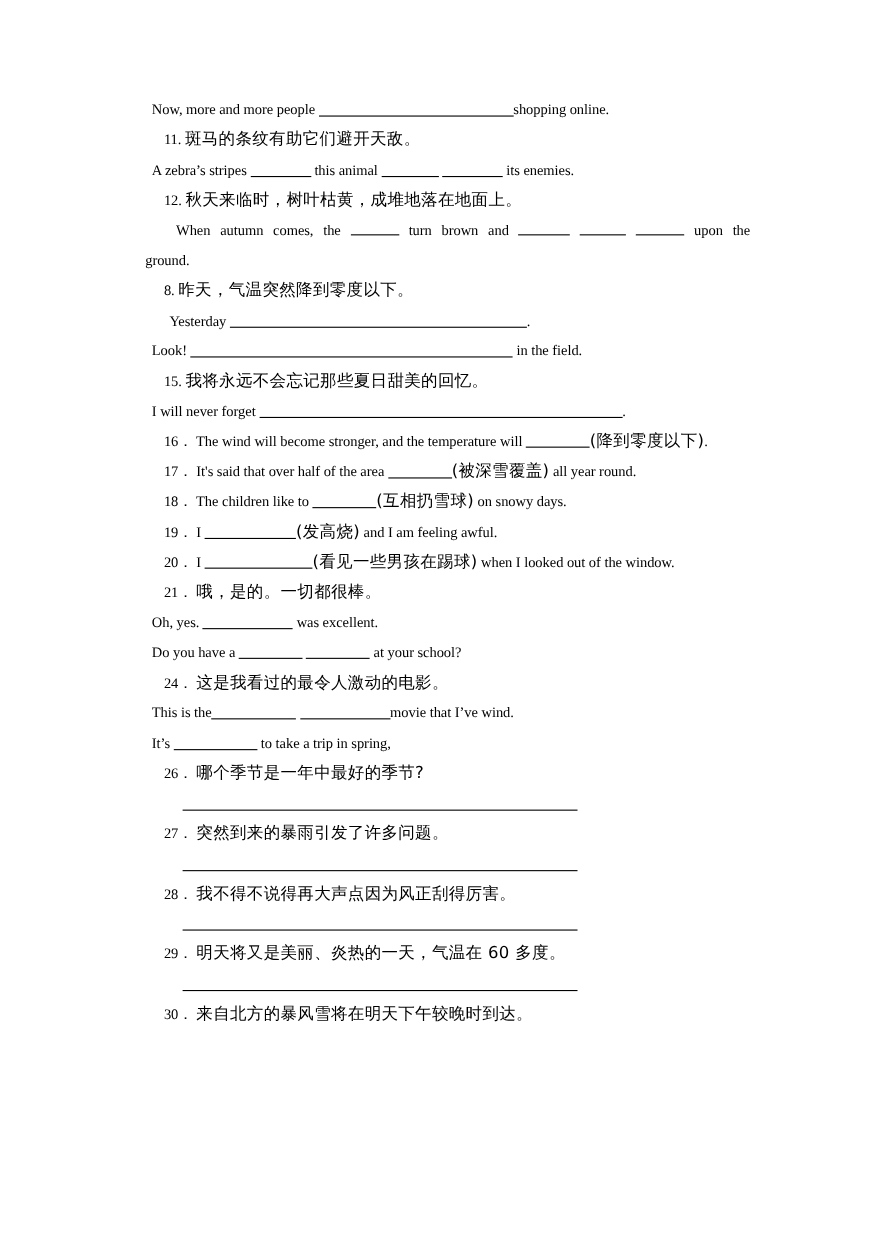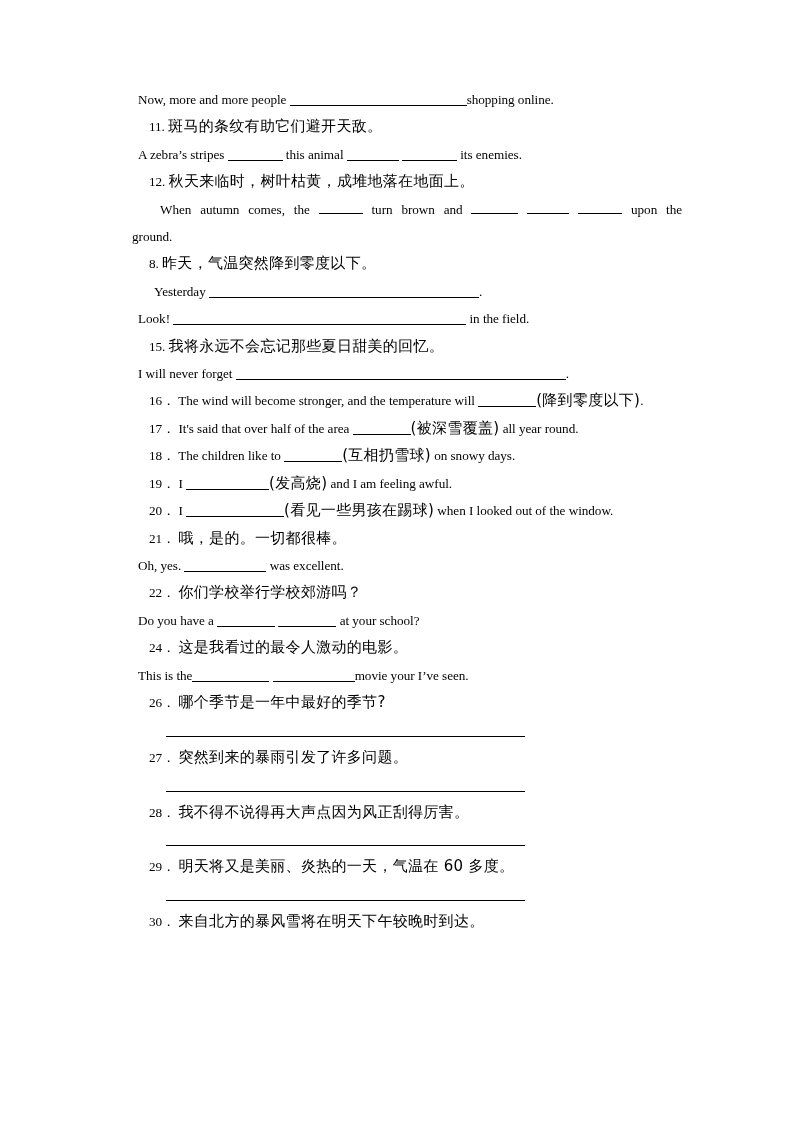--- a/index.html
+++ b/index.html
@@ -103,24 +103,24 @@
       <div class="line en"><span>Look! </span><span class="u" style="width: 293px;"></span><span> in the field.</span></div>
       <div class="line num"><span class="num-label">15. </span><span class="cn">我将永远不会忘记那些夏日甜美的回忆。</span></div>
       <div class="line en"><span>I will never forget </span><span class="u" style="width: 330px;"></span><span>.</span></div>
       <div class="line num"><span class="num-label">16． </span><span>The wind will become stronger, and the temperature will  </span><span class="u" style="width: 58px;"></span><span class="cn">(降到零度以下)</span><span>.</span></div>
       <div class="line num"><span class="num-label">17． </span><span>It's said that over half of the area  </span><span class="u" style="width: 58px;"></span><span class="cn">(被深雪覆盖)</span><span> all year round.</span></div>
       <div class="line num"><span class="num-label">18． </span><span>The children like to  </span><span class="u" style="width: 58px;"></span><span class="cn">(互相扔雪球)</span><span> on snowy days.</span></div>
       <div class="line num"><span class="num-label">19． </span><span>I  </span><span class="u" style="width: 83px;"></span><span class="cn">(发高烧)</span><span> and I am feeling awful.</span></div>
       <div class="line num"><span class="num-label">20． </span><span>I  </span><span class="u" style="width: 98px;"></span><span class="cn">(看见一些男孩在踢球)</span><span> when I looked out of the window.</span></div>
       <div class="line num"><span class="num-label">21． </span><span class="cn">哦，是的。一切都很棒。</span></div>
       <div class="line en"><span>Oh, yes. </span><span class="u" style="width: 82px;"></span><span> was excellent.</span></div>
-      <div class="line num"><span class="num-label">22． </span><span class="cn">你们学校举行学校郊游吗？</span></div>
       <div class="line en"><span>Do you have a </span><span class="u" style="width: 58px;"></span><span> </span><span class="u" style="width: 58px;"></span><span> at your school?</span></div>
       <div class="line num"><span class="num-label">24． </span><span class="cn">这是我看过的最令人激动的电影。</span></div>
-      <div class="line en"><span>This is the</span><span class="u" style="width: 77px;"></span><span> </span><span class="u" style="width: 82px;"></span><span>movie your I’ve seen.</span></div>
+      <div class="line en"><span>This is the</span><span class="u" style="width: 77px;"></span><span> </span><span class="u" style="width: 82px;"></span><span>movie that I’ve wind.</span></div>
+      <div class="line en"><span>It’s </span><span class="u" style="width: 76px;"></span><span> to take a trip in spring,</span></div>
       <div class="line num"><span class="num-label">26． </span><span class="cn">哪个季节是一年中最好的季节?</span></div>
       <div class="answer-rule-row">
         <div class="answer-rule"></div>
       </div>
       <div class="line num"><span class="num-label">27． </span><span class="cn">突然到来的暴雨引发了许多问题。</span></div>
       <div class="answer-rule-row">
         <div class="answer-rule"></div>
       </div>
       <div class="line num"><span class="num-label">28． </span><span class="cn">我不得不说得再大声点因为风正刮得厉害。</span></div>
       <div class="answer-rule-row">

